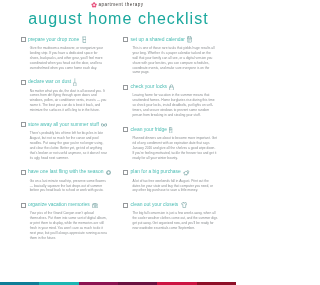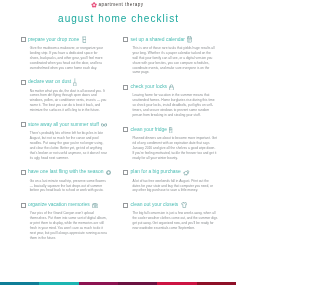--- a/index.html
+++ b/index.html
@@ -3,21 +3,21 @@
 <meta charset="utf-8">
 <style>
   html,body{margin:0;padding:0;}
   body{width:236px;height:285px;background:#ffffff;
        font-family:"Liberation Sans",sans-serif;overflow:hidden;}
   .page{position:relative;width:236px;height:285px;background:#fff;}
   .logo{position:absolute;top:1.2px;left:91.3px;display:flex;align-items:center;}
   .logo-mark{width:6.2px;height:6.2px;display:block;margin-top:0.3px;}
   .logo-text{font-size:4.6px;letter-spacing:0.45px;color:#46423f;margin-left:1.1px;line-height:7px;white-space:nowrap;}
   .title{position:absolute;top:10.5px;left:0;width:236px;text-align:center;
-         font-size:10px;line-height:15px;color:#1aa89d;letter-spacing:1.05px;text-indent:1.05px;
+         font-size:16px;line-height:15px;color:#1aa89d;letter-spacing:1.05px;text-indent:1.05px;
          font-weight:400;white-space:nowrap;}
   .cols{position:absolute;top:36.6px;left:0;width:236px;display:flex;}
   .col{box-sizing:border-box;}
   .col-0{width:118px;padding-left:20.6px;}
   .col-1{width:118px;padding-left:5.2px;}
   .item{margin-bottom:8.8px;}
   .ihead{display:flex;align-items:center;white-space:nowrap;height:6px;}
   .cb{width:5px;height:5px;border:0.7px solid #96999c;flex:none;box-sizing:border-box;}
   .ititle{font-size:4.95px;line-height:6px;color:#4cbdb4;margin-left:2.4px;letter-spacing:0px;}
   .iicon{margin-left:2.2px;display:block;flex:none;}

